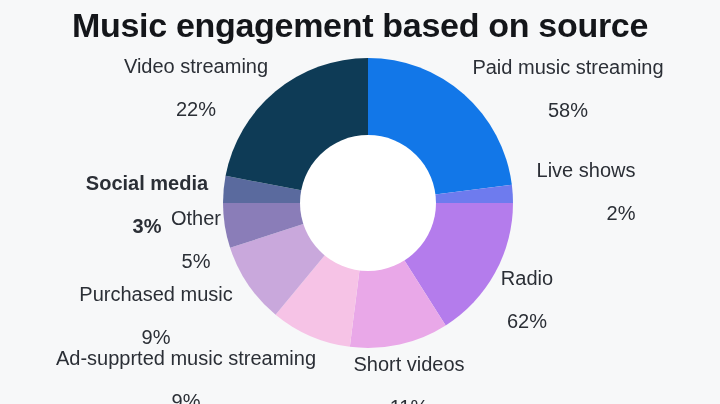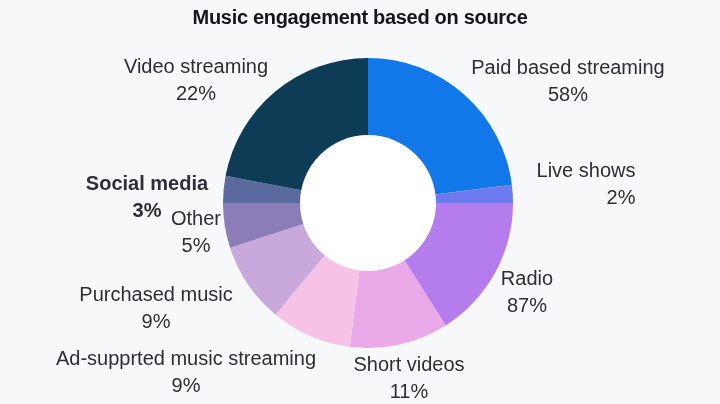--- a/index.html
+++ b/index.html
@@ -23,21 +23,21 @@
     box-sizing: border-box;
   }
 
   
   #chart-title {
     position: absolute;
     top: 6px;
     left: 0;
     width: 720px;
     text-align: center;
-    font-size: 20px;
+    font-size: 34px;
     font-weight: bold;
     letter-spacing: -0.3px;
     color: #14161a;
     font-family: "Liberation Sans", sans-serif;
   }
 
   
   #donut-wrap {
     position: absolute;
     left: 222px;
@@ -55,21 +55,21 @@
   .slice-label {
     position: absolute;
     text-align: center;
     color: #2b2f36;
     font-size: 20px;
     line-height: 1.33;
     font-family: "Liberation Sans", sans-serif;
     white-space: nowrap;
   }
   .slice-label .lbl-name { display: block; }
-  .slice-label .lbl-value { display: block; }
+  .slice-label .lbl-value { display: block; margin-top: 16px; }
 
   
   #label-paid-music-streaming { left: 568px; top: 54px; transform: translateX(-50%); }
   #label-live-shows           { left: 586px; top: 157px; transform: translateX(-50%); text-align: right; }
   #label-radio                { left: 527px; top: 265px; transform: translateX(-50%); }
   #label-short-videos         { left: 409px; top: 351px; transform: translateX(-50%); }
   #label-ad-supported         { left: 186px; top: 345px; transform: translateX(-50%); }
   #label-purchased-music      { left: 156px; top: 281px; transform: translateX(-50%); }
   #label-other                { left: 196px; top: 205px; transform: translateX(-50%); }
   #label-social-media         { left: 147px; top: 170px; transform: translateX(-50%); font-weight: bold; }
@@ -93,32 +93,32 @@
           <path d="M 146 146 L 53.574 257.724 A 145 145 0 0 1 8.097 190.807 Z" fill="#c9a8dc"></path>
           <path d="M 146 146 L 8.097 190.807 A 145 145 0 0 1 1.000 146.000 Z" fill="#8a7db8"></path>
           <path d="M 146 146 L 1.000 146.000 A 145 145 0 0 1 3.568 118.830 Z" fill="#5a6a9e"></path>
           <path d="M 146 146 L 3.568 118.830 A 145 145 0 0 1 146.000 1.000 Z" fill="#0e3b56"></path>
         </g>
       <circle cx="146" cy="146" r="68" fill="#ffffff"></circle>
     </svg>
   </div>
 
   <div class="slice-label" id="label-paid-music-streaming">
-    <span class="lbl-name">Paid based streaming</span>
+    <span class="lbl-name">Paid music streaming</span>
     <span class="lbl-value">58%</span>
   </div>
 
   <div class="slice-label" id="label-live-shows">
     <span class="lbl-name">Live shows</span>
     <span class="lbl-value">2%</span>
   </div>
 
   <div class="slice-label" id="label-radio">
     <span class="lbl-name">Radio</span>
-    <span class="lbl-value">87%</span>
+    <span class="lbl-value">62%</span>
   </div>
 
   <div class="slice-label" id="label-short-videos">
     <span class="lbl-name">Short videos</span>
     <span class="lbl-value">11%</span>
   </div>
 
   <div class="slice-label" id="label-ad-supported">
     <span class="lbl-name">Ad-supprted music streaming</span>
     <span class="lbl-value">9%</span>

